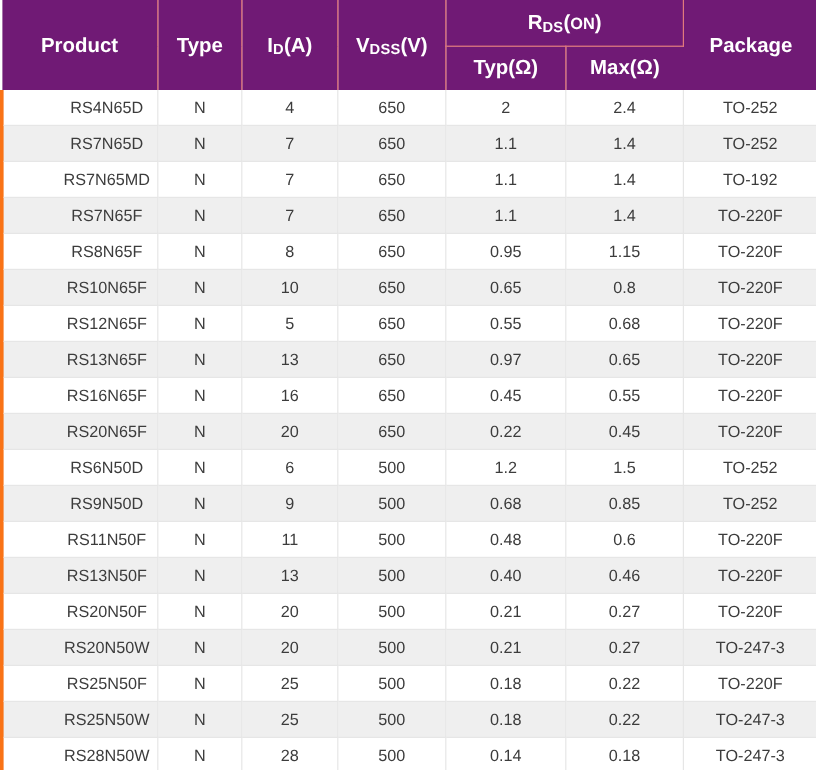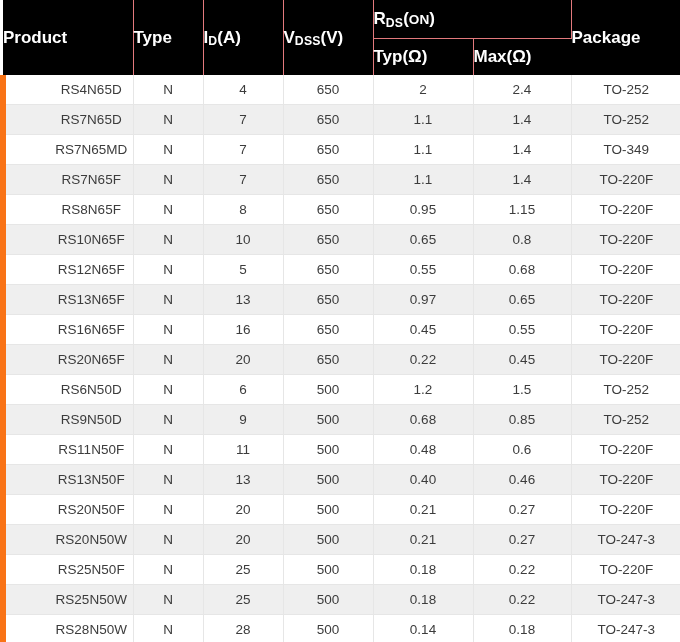--- a/index.html
+++ b/index.html
@@ -16,25 +16,25 @@
   }
 
   .spec-table {
     width: 680px;
     border-collapse: collapse;
     table-layout: fixed;
   }
 
   
   .spec-table thead th {
-    background: #000000;
+    background: #701a75;
     color: #ffffff;
     font-weight: bold;
     font-size: 17px;
-    text-align: left;
+    text-align: center;
     vertical-align: middle;
     padding: 0;
     border-right: 1px solid #e2797c;
     white-space: nowrap;
   }
   .spec-table thead th:last-child {
     border-right: none;
   }
   .th-tall { height: 74px; margin-left: 28px; }
   .th-group {
@@ -61,25 +61,25 @@
     color: #3c3c3c;
     text-align: center;
     vertical-align: middle;
     padding: 0;
     border-right: 1px solid #e6e6e6;
     border-bottom: 1px solid #e6e6e6;
     white-space: nowrap;
     font-weight: normal;
   }
   .spec-table tbody td:first-child {
-    border-left: 6px solid #f97316;
+    border-left: 3px solid #f97316;
     padding-left: 44px;
   }
   .spec-table tbody td:last-child {
-    border-right: 4px solid #d946ef;
+    border-right: 2px solid #d946ef;
   }
   .spec-table tbody tr.odd td  { background: #ffffff; }
   .spec-table tbody tr.even td { background: #efefef; }
 </style>
 </head>
 <body>
 
 <table class="spec-table">
   <colgroup>
     <col style="width:130px">
@@ -123,21 +123,21 @@
         <td>1.4</td>
         <td>TO-252</td>
       </tr>
       <tr class="odd">
         <td>RS7N65MD</td>
         <td>N</td>
         <td>7</td>
         <td>650</td>
         <td>1.1</td>
         <td>1.4</td>
-        <td>TO-349</td>
+        <td>TO-192</td>
       </tr>
       <tr class="even">
         <td>RS7N65F</td>
         <td>N</td>
         <td>7</td>
         <td>650</td>
         <td>1.1</td>
         <td>1.4</td>
         <td>TO-220F</td>
       </tr>

